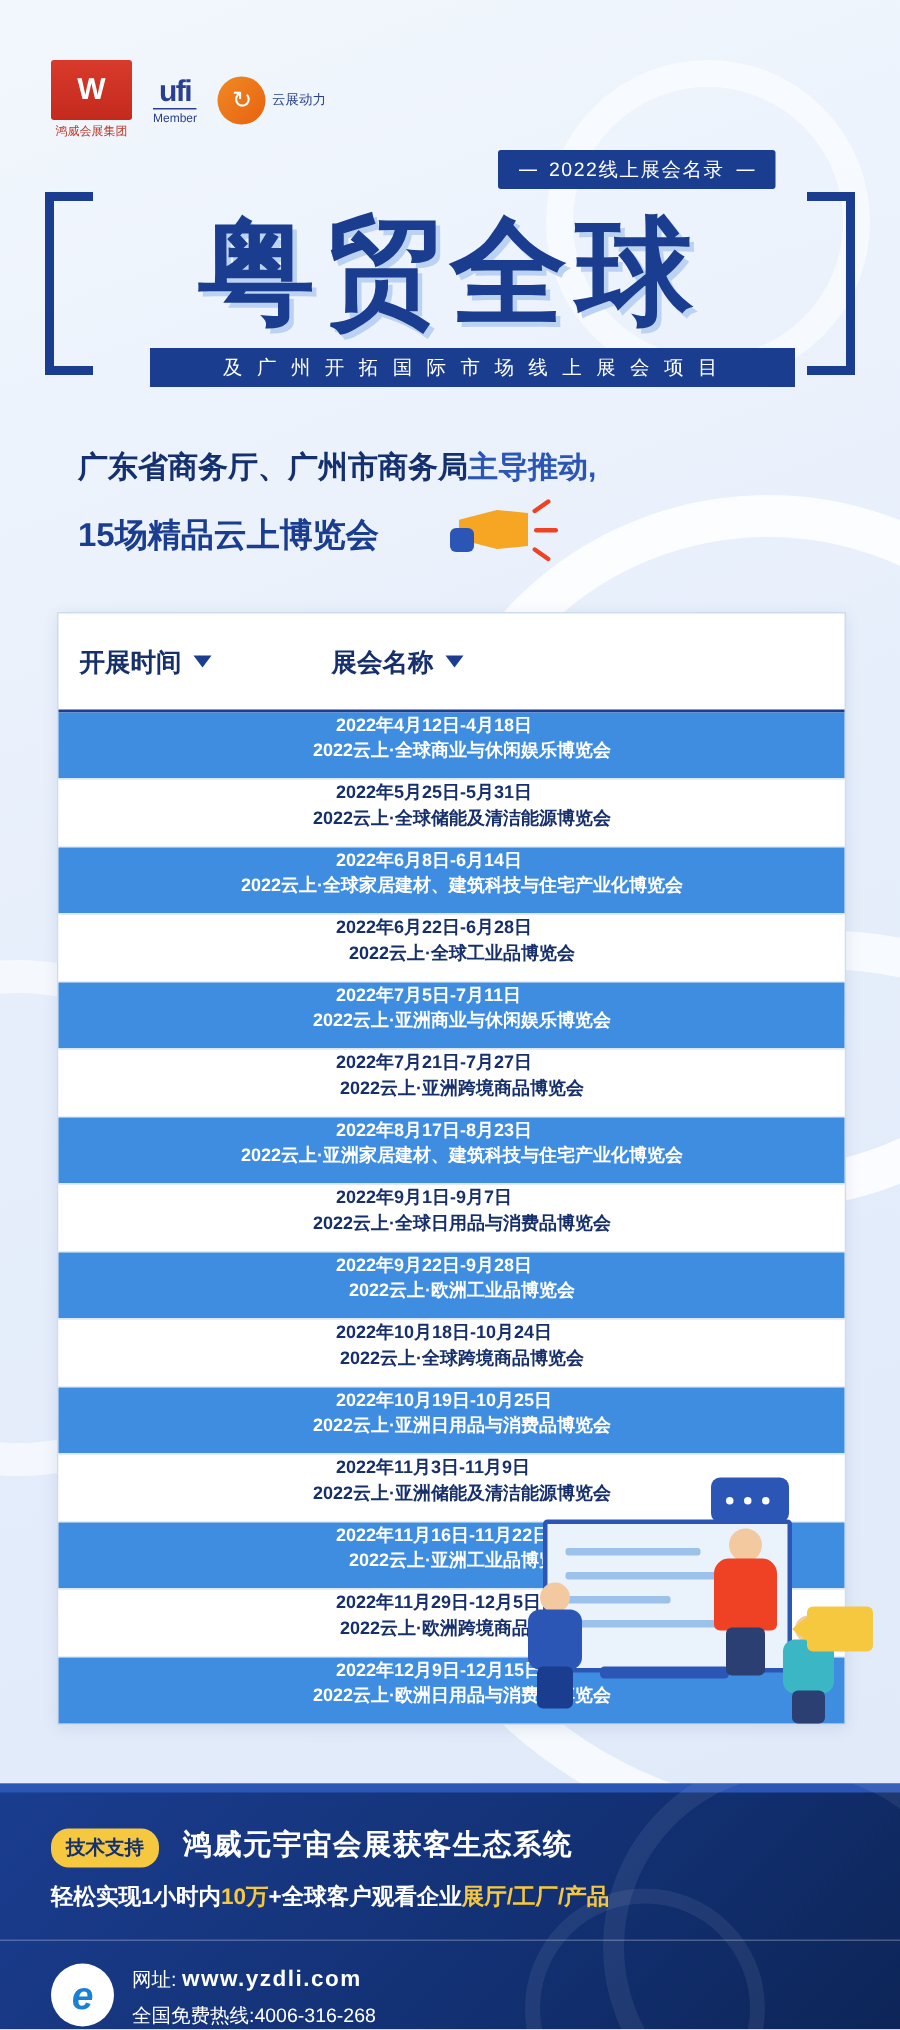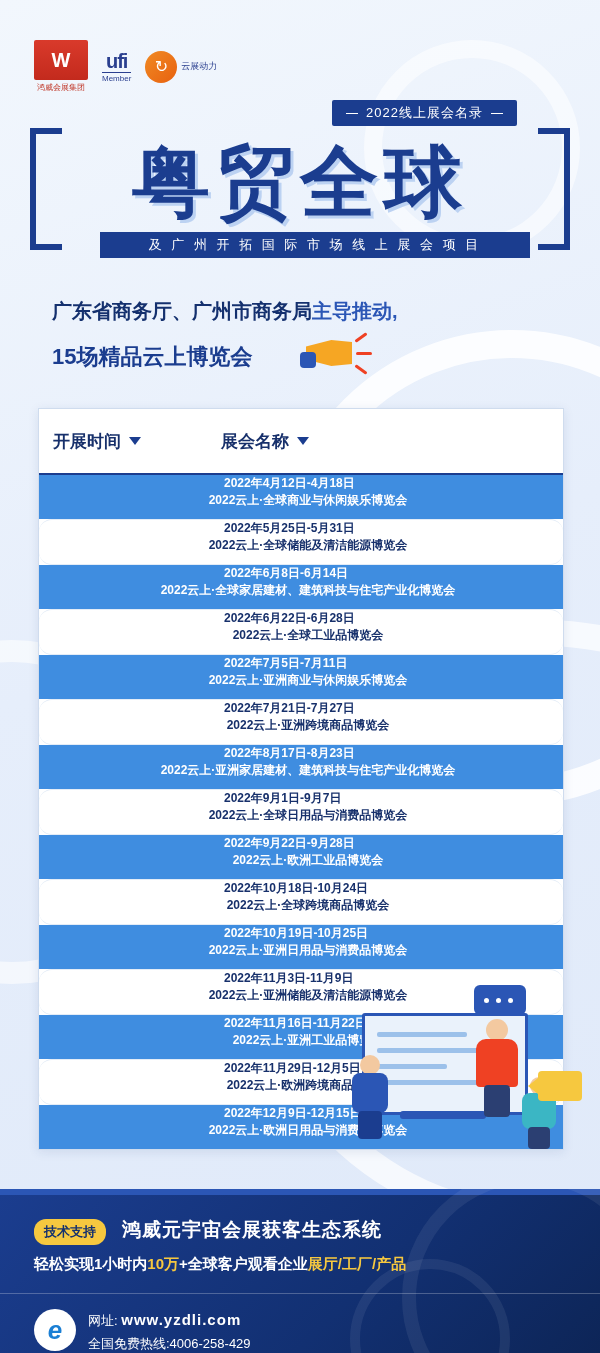--- a/index.html
+++ b/index.html
@@ -77,21 +77,21 @@
   .thead{display:flex;align-items:center;height:64px;padding:0 0 0 14px;border-bottom:2px solid #1b3d8f;}
   .th{font-size:17px;font-weight:bold;color:#17306b;display:flex;align-items:center;gap:8px;}
   .th.time{width:168px;}
   .th.name{flex:1;align-items:center;}
   .tri{width:0;height:0;border-left:6px solid transparent;border-right:6px solid transparent;border-top:8px solid #1b3d8f;}
   .row{display:flex;align-items:center;height:44px;padding-left:14px;font-size:12px;flex-direction:column;}
   .row .c-time{width:168px;font-weight:bold;}
   .row .c-name{flex:1;font-weight:bold;}
   .row.odd{background:#3f8de0;color:#fff;}
   .row.odd .c-name{color:#fff;}
-  .row.even{background:#fff;color:#17306b;border-top:1px solid #e3ecf7;border-bottom:1px solid #e3ecf7;border-radius:13px;}
+  .row.even{background:#fff;color:#17306b;border-top:1px solid #e3ecf7;border-bottom:1px solid #e3ecf7;}
 
   
   .illus{position:absolute;right:18px;bottom:178px;width:240px;height:190px;pointer-events:none;}
   .screen{position:absolute;left:20px;top:28px;width:160px;height:96px;background:#eaf2fb;border:3px solid #2b56b5;border-radius:3px;}
   .screen-line{position:absolute;background:#9cc1ea;height:5px;border-radius:2px;}
   .screen-base{position:absolute;left:58px;top:126px;width:86px;height:8px;background:#2b56b5;border-radius:3px;}
   .person{position:absolute;}
   .p-red{left:128px;top:34px;width:54px;height:96px;}
   .p-red .head{position:absolute;left:16px;top:0;width:22px;height:22px;border-radius:50%;background:#f3c9a0;}
   .p-red .body{position:absolute;left:6px;top:20px;width:42px;height:48px;background:#ef4123;border-radius:10px 10px 4px 4px;}
@@ -295,16 +295,16 @@
     <div class="f-line1">鸿威元宇宙会展获客生态系统</div>
     <div class="f-line2">
       <span>轻松实现1小时内</span><span class="hl">10万</span><span>+全球客户观看企业</span><span class="hl">展厅/工厂/产品</span>
     </div>
     <div class="f-div"></div>
     <div class="ie">e</div>
     <div class="f-url">
       <span>网址:</span>
       <b>www.yzdli.com</b>
     </div>
-    <div class="f-tel">全国免费热线:4006-258-429</div>
+    <div class="f-tel">全国免费热线:4006-316-268</div>
   </div>
 
 </div>
 
 </body></html>

